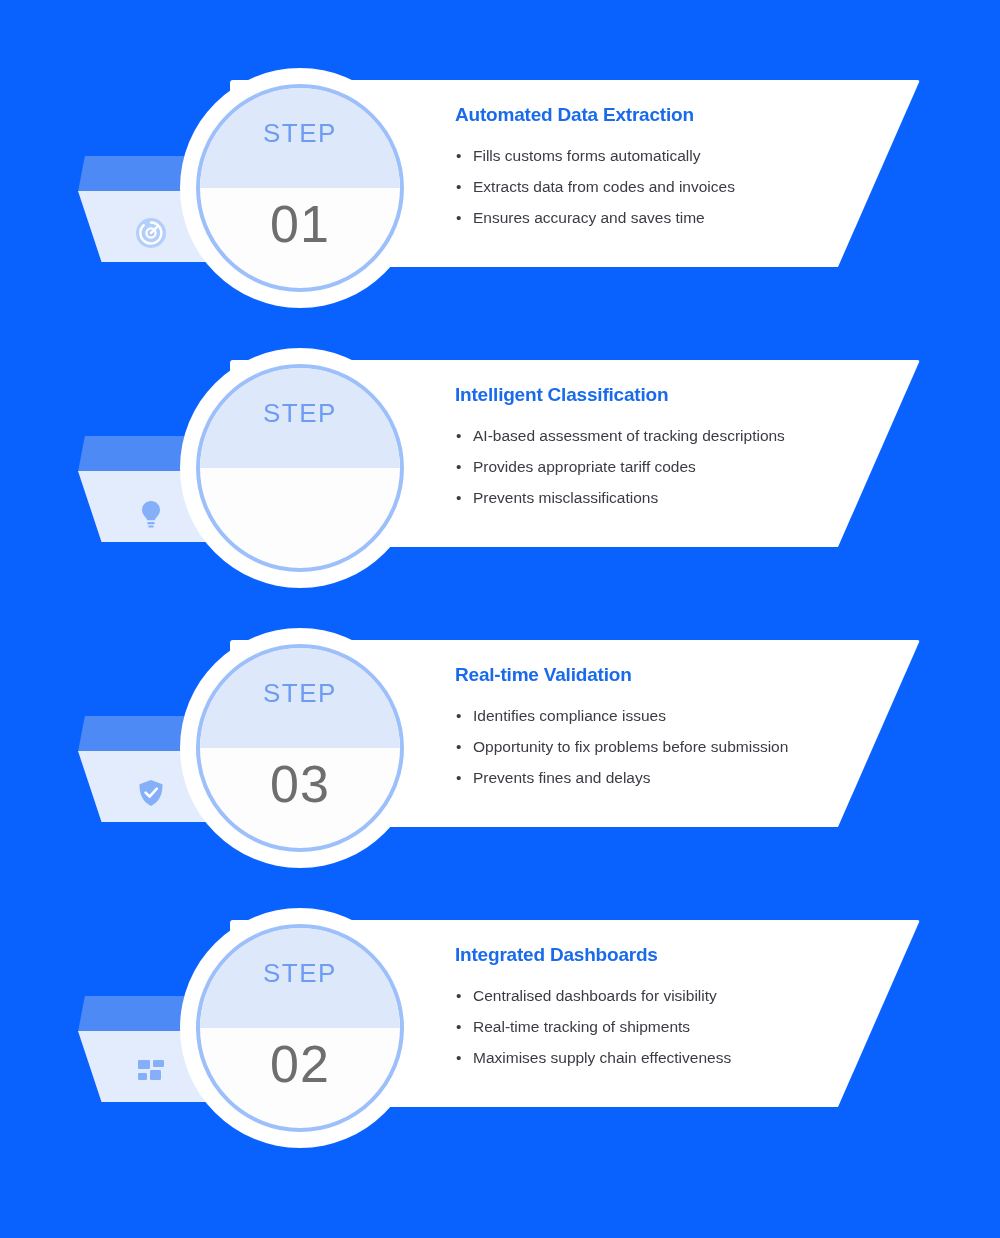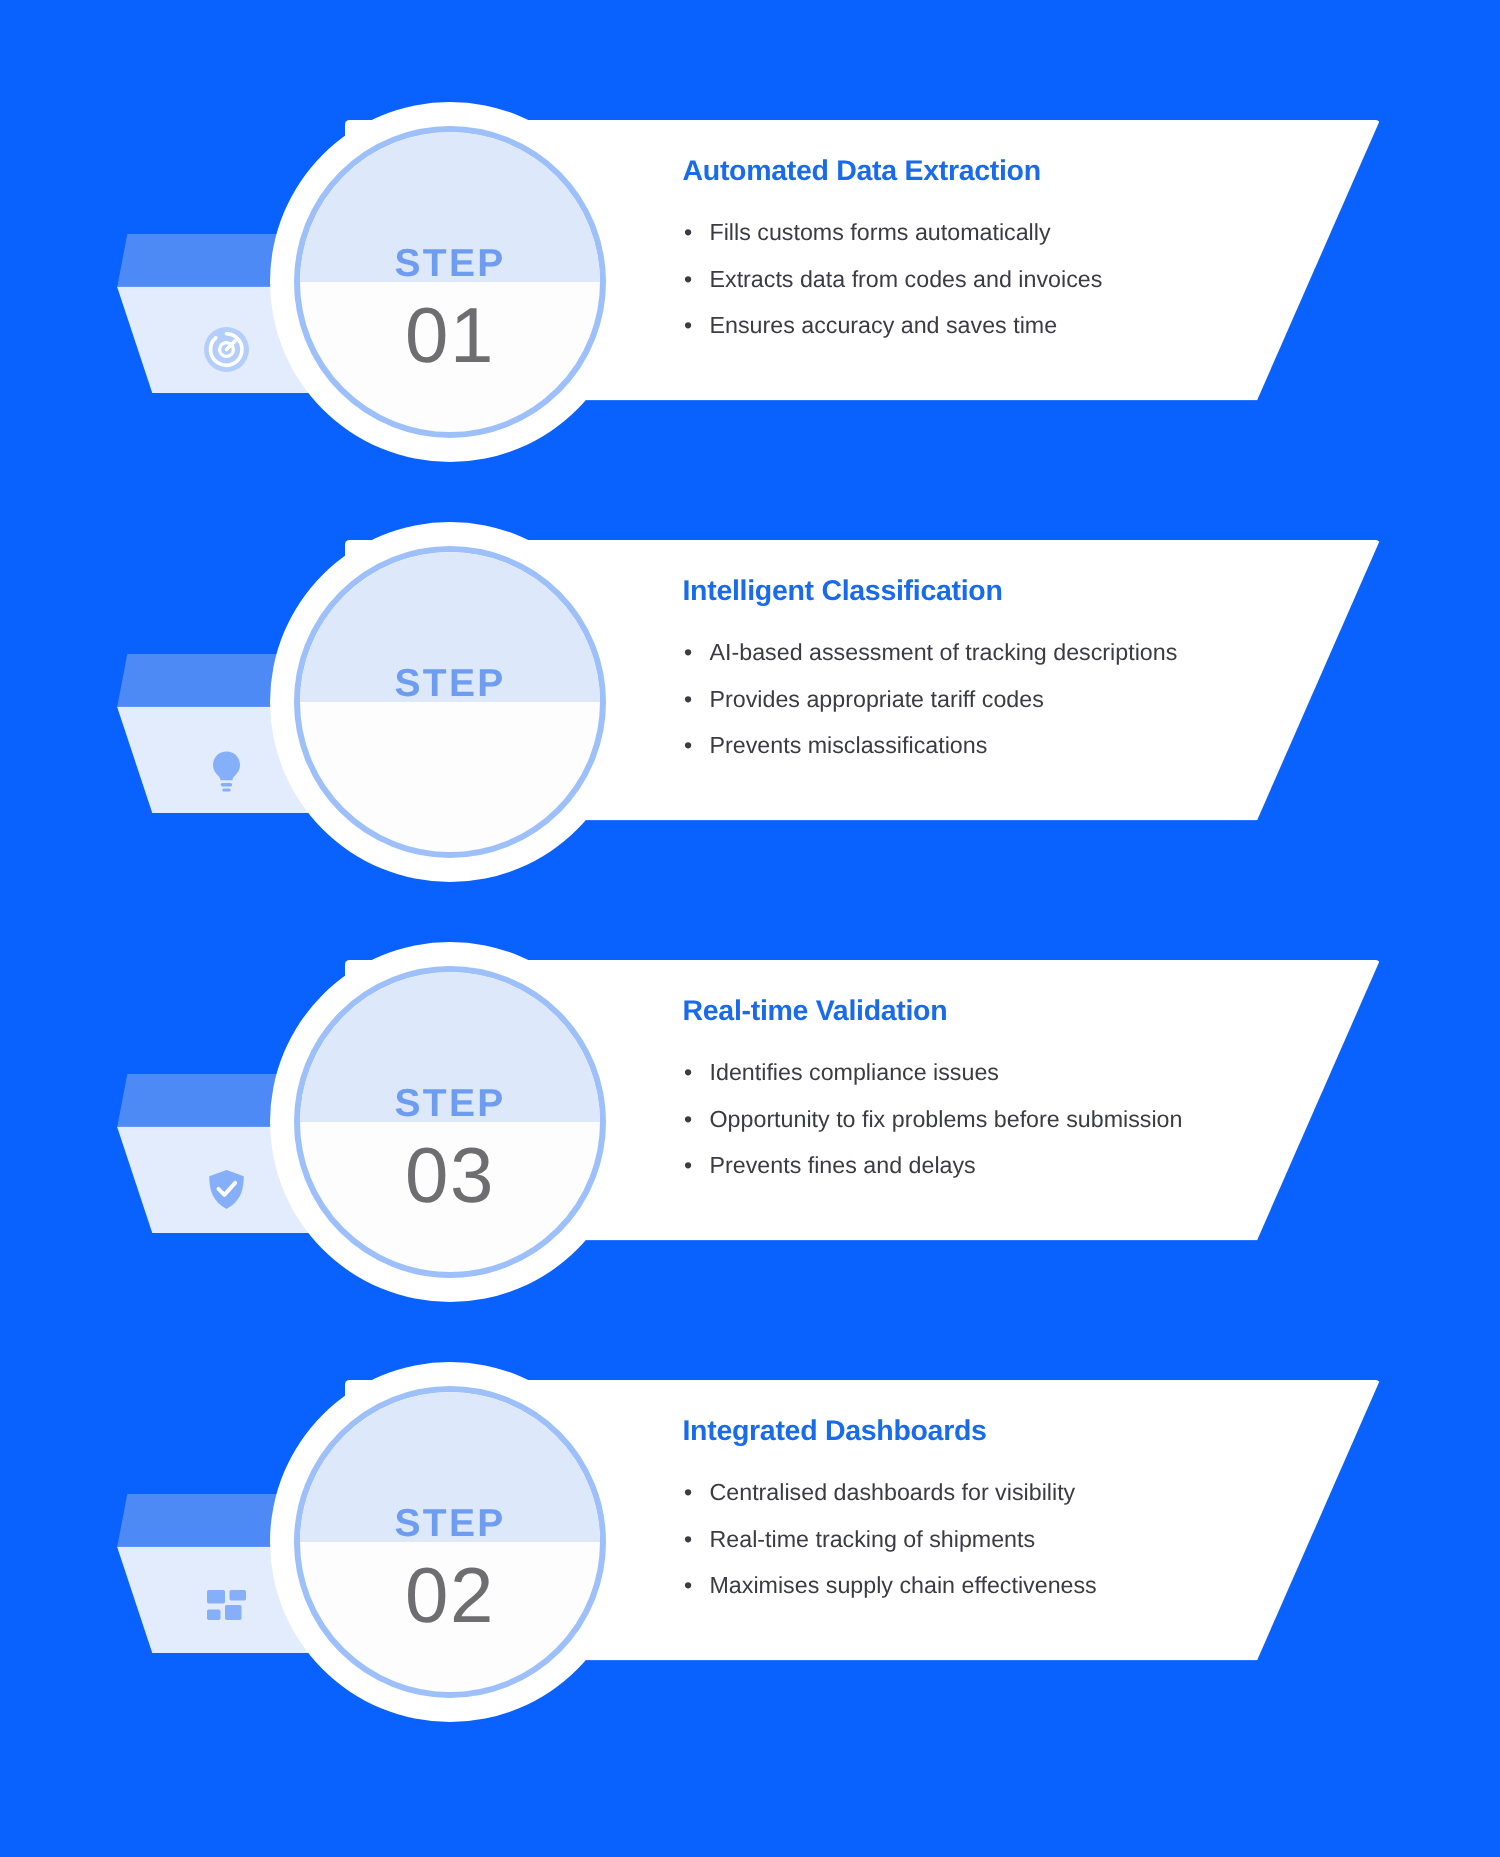--- a/index.html
+++ b/index.html
@@ -131,23 +131,22 @@
     border-top-left-radius:100px 100px;
     border-top-right-radius:100px 100px;
   }
   .badge-steplabel {
     position:absolute;
     left:0; top:30px;
     width:200px;
     text-align:center;
     color:#6e9cf0;
     font-size:26px;
-    font-weight:bold;
+    font-weight:normal;
     letter-spacing:1.5px;
-    margin-top:42px;
   }
   .badge-number {
     position:absolute;
     left:0; top:106px;
     width:200px;
     text-align:center;
     color:#6e6e70;
     font-size:52px;
     font-weight:300;
     letter-spacing:1px;

